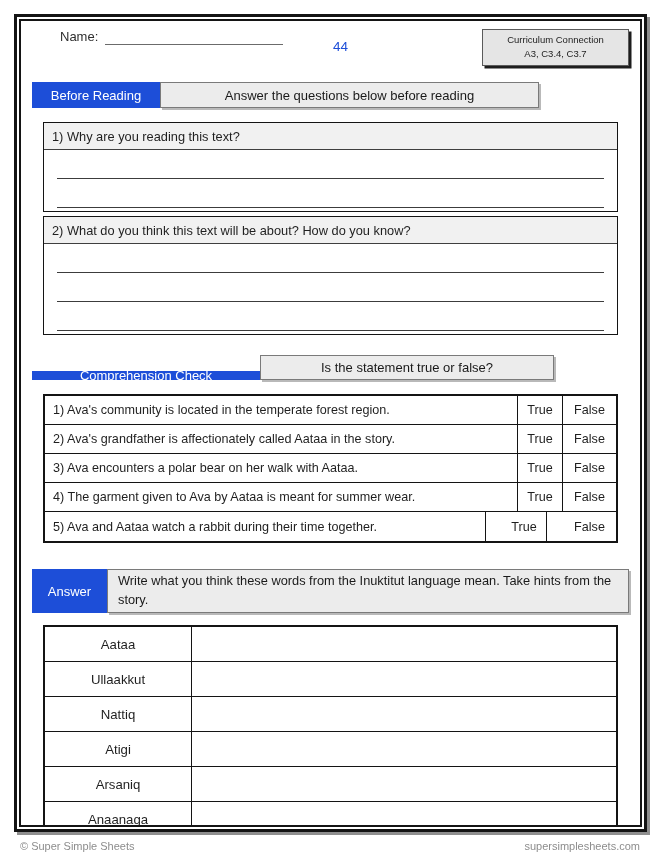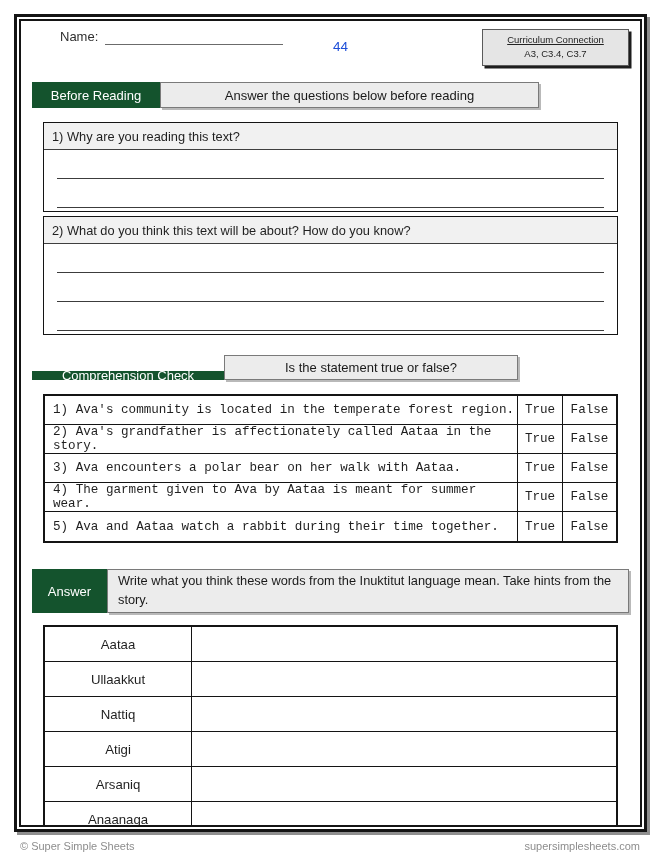--- a/index.html
+++ b/index.html
@@ -50,44 +50,44 @@
     margin-left: auto;
     width: 147px;
     background: #e5e5e5;
     border: 1px solid #5a5a5a;
     box-shadow: 2.5px 2.5px 0 #1d1d1d;
     text-align: center;
     padding: 3px 2px 4px 2px;
     line-height: 1.45;
     position: relative; z-index: 2;
   }
-  .curriculum-title { font-size: 9.5px; text-decoration: underline; color: #222; display: block; }
+  .curriculum-title { font-size: 9.5px; color: #222; display: block; }
   .curriculum-codes { font-size: 9.5px; color: #222; display: block; }
 
   
   .section-bar { display: flex; flex: none; }
   .bar-label {
-    background: #14532d; color: #ffffff;
+    background: #1d4ed8; color: #ffffff;
     display: flex; align-items: center; justify-content: center;
     font-size: 13px;
     flex: none;
   }
   .bar-instruction {
     background: #ececec;
     border: 1px solid #7a7a7a;
     box-shadow: 2px 2px 0 #b9b9b9;
     display: flex; align-items: center; justify-content: center;
     font-size: 13px; color: #1a1a1a;
     flex: none;
   }
   .bar-before { margin-top: 13px; height: 26px; }
   .bar-before .bar-label { width: 128px; }
   .bar-before .bar-instruction { width: 379px; }
   .bar-cc { margin-top: 20px; height: 25px; }
-  .bar-cc .bar-label { width: 192px; margin-top: 16px; }
+  .bar-cc .bar-label { width: 228px; margin-top: 16px; }
   .bar-cc .bar-instruction { width: 294px; }
   .bar-answer { margin-top: 26px; height: 44px; }
   .bar-answer .bar-label { width: 75px; }
   .bar-answer .bar-instruction {
     flex: 1;
     justify-content: flex-start; text-align: left;
     padding: 0 10px; font-size: 12.8px; line-height: 1.45;
   }
 
   
@@ -105,22 +105,22 @@
   }
   .q-lines { padding: 0 13px 3px 13px; }
   .q-line { height: 29px; border-bottom: 1.5px solid #3c3c3c; }
 
   
   .tf-table {
     margin: 14px 11px 0 11px;
     border: 2px solid #141414;
     flex: none;
   }
-  .tf-row { display: flex; height: 29px; border-bottom: 1.5px solid #141414; font-family: Liberation Mono, monospace; }
-  .tf-row:last-child { border-bottom: none; }
+  .tf-row { display: flex; height: 29px; border-bottom: 1.5px solid #141414; }
+  .tf-row:last-child { border-bottom: none; gap: 16px; }
   .tf-statement {
     flex: 1;
     display: flex; align-items: center;
     padding-left: 8px;
     font-size: 12.6px;
     border-right: 1.5px solid #141414;
   }
   .tf-true, .tf-false {
     display: flex; align-items: center; justify-content: center;
     font-size: 12.6px;

